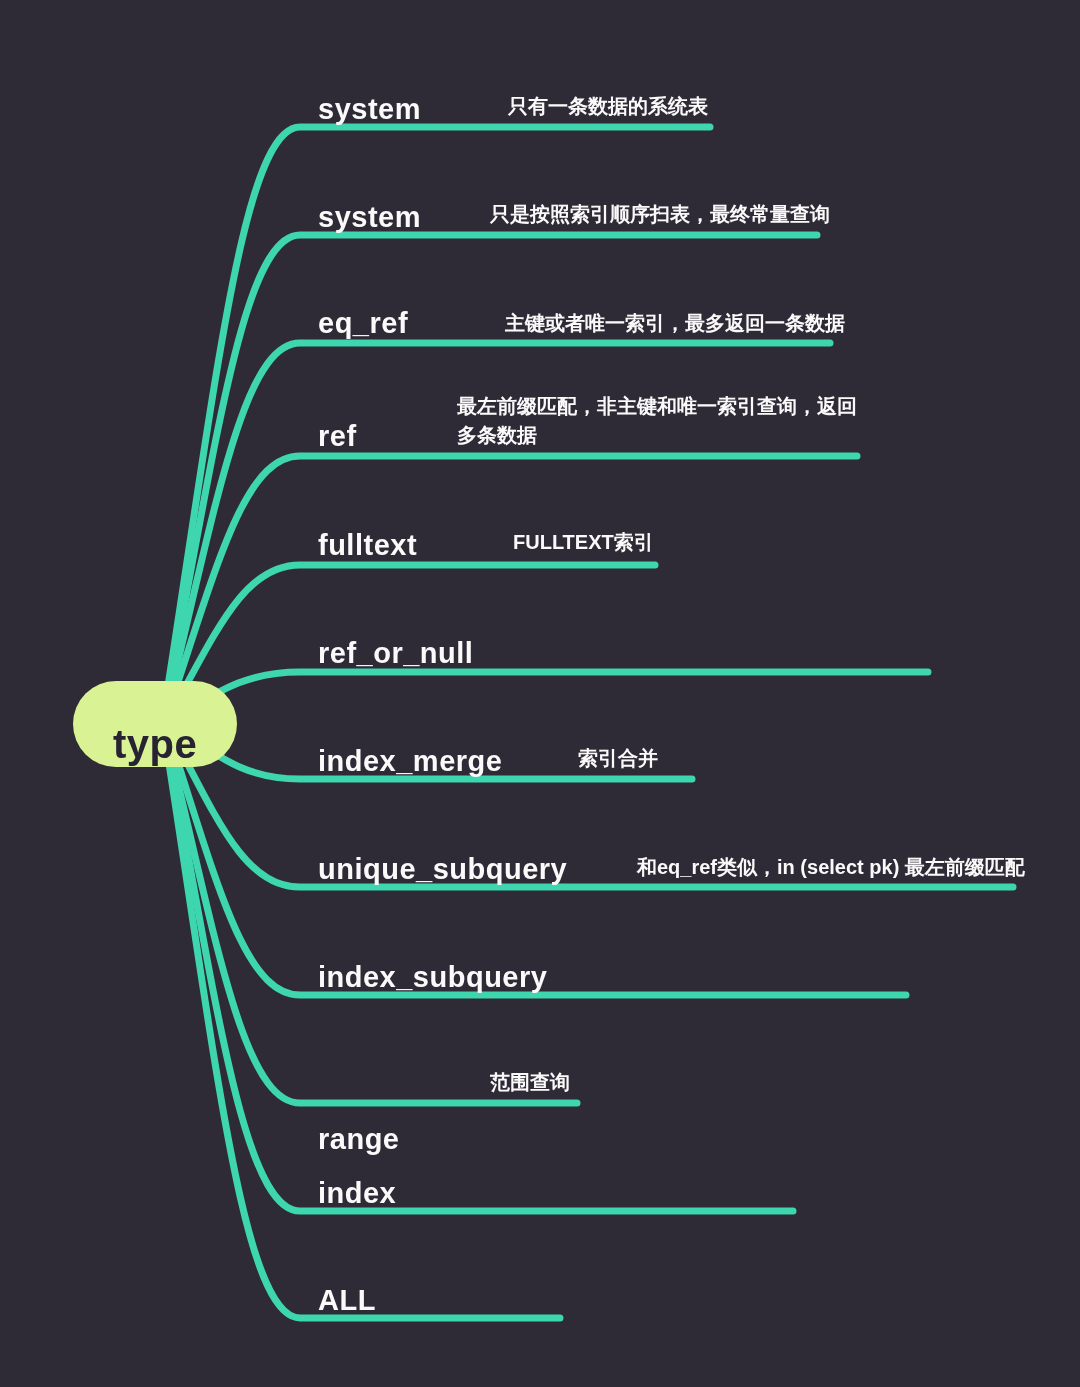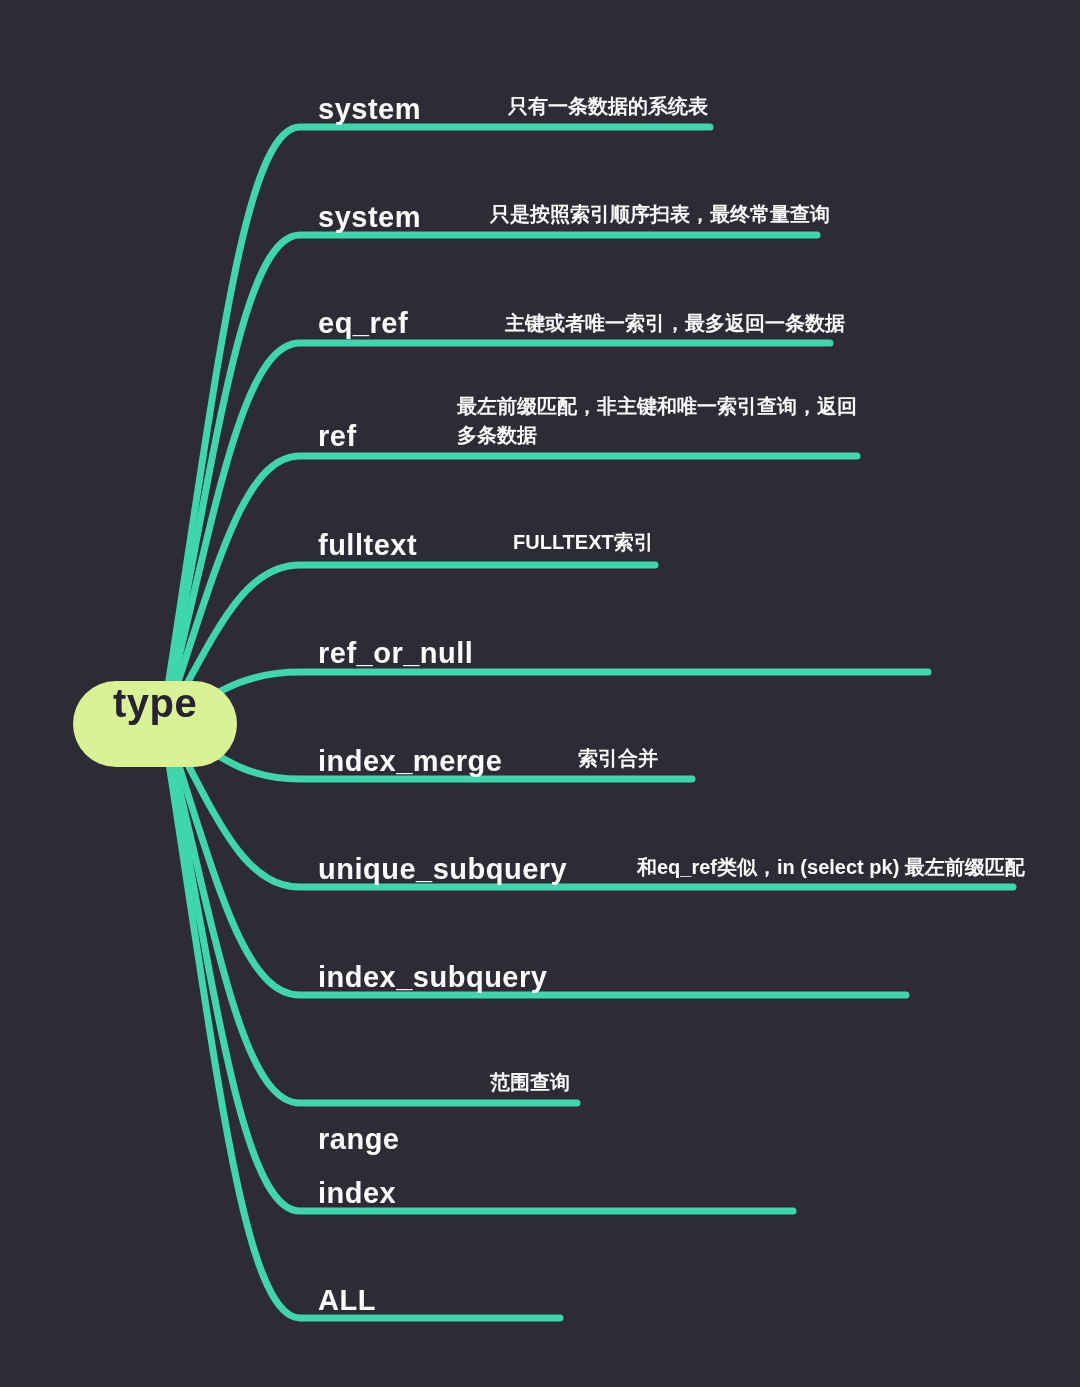--- a/index.html
+++ b/index.html
@@ -16,21 +16,21 @@
     width:1080px;height:1387px;
     background:var(--bg);
     overflow:hidden;
     font-family:"Liberation Sans", sans-serif;
   }
   svg.links{position:absolute;left:0;top:0;width:1080px;height:1387px;}
   svg.links path{fill:none;stroke:var(--branch);stroke-width:7;stroke-linecap:round;stroke-linejoin:round;}
   .root-node{
     position:absolute;left:73px;top:681px;width:164px;height:86px;
     background:var(--node-fill);border-radius:43px;
-    display:flex;align-items:flex-start;justify-content:center;
+    display:flex;align-items:flex-end;justify-content:center;
     color:var(--node-text);font-size:40px;font-weight:700;
     letter-spacing:0.5px;
   }
   .branch-label{
     position:absolute;left:318px;
     color:var(--label-text);font-size:29px;font-weight:700;
     letter-spacing:0.5px;white-space:nowrap;line-height:1;margin-top:12px;
   }
   .branch-desc{
     position:absolute;

